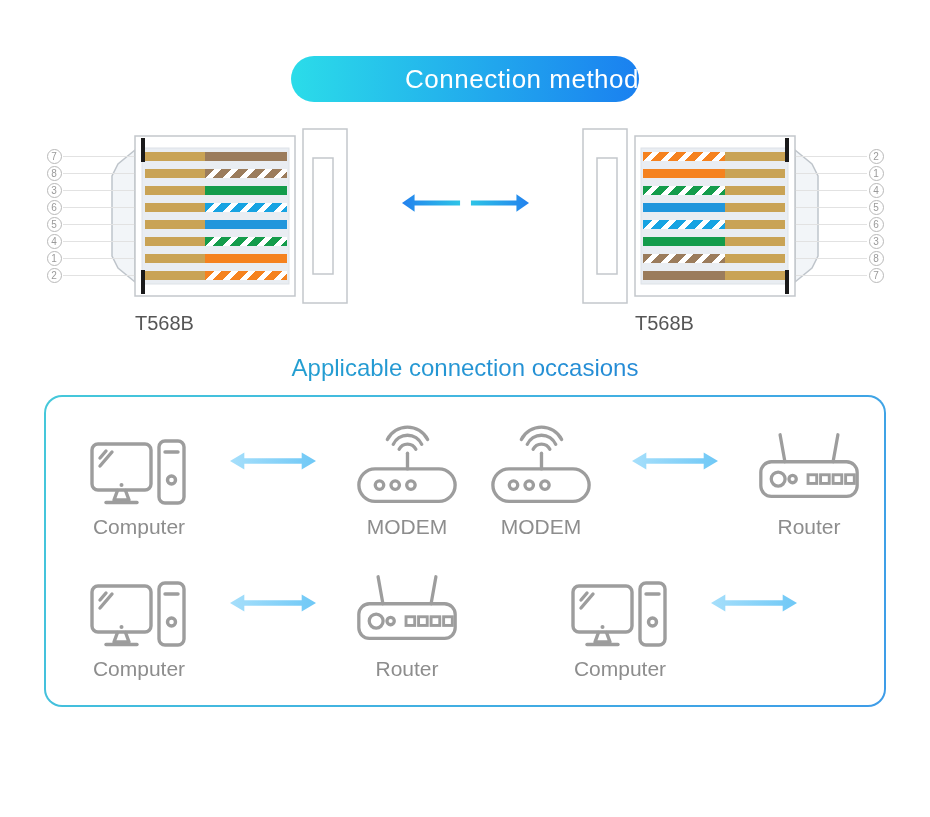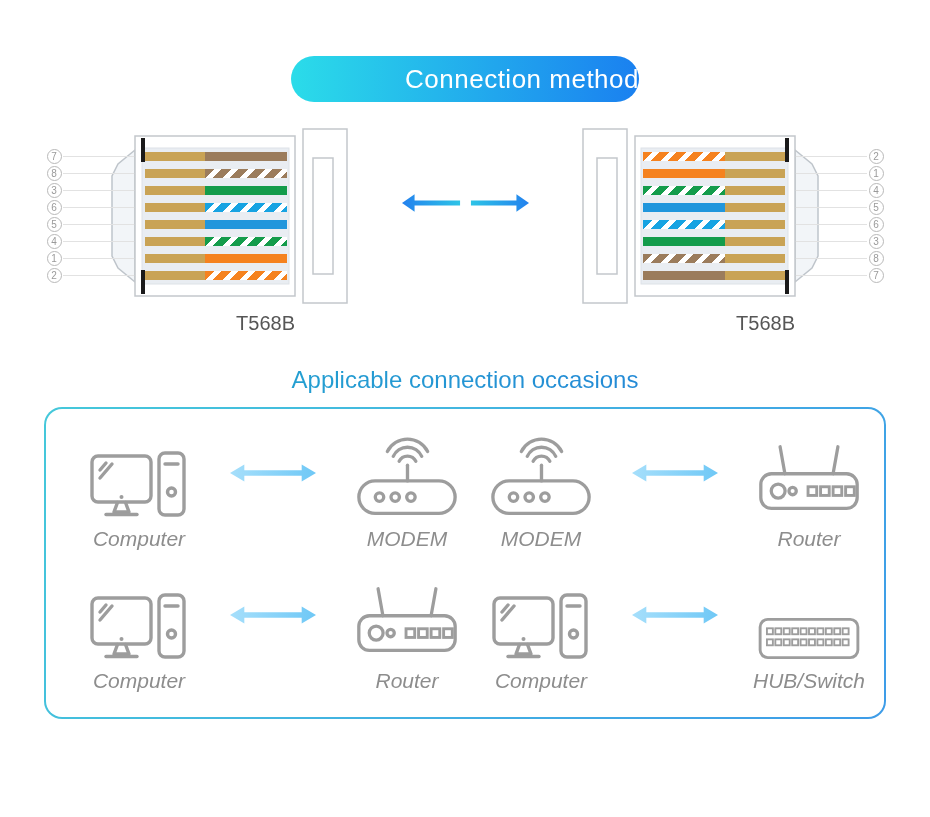--- a/index.html
+++ b/index.html
@@ -25,40 +25,40 @@
   .pin{box-sizing:border-box;width:15px;height:15px;border:1px solid #b9b9b9;border-radius:50%;
        font-size:10px;line-height:13px;text-align:center;color:#9a9a9a;background:#fff;}
   .wires{position:absolute;top:20px;height:136px;width:142px;display:flex;flex-direction:column;
          justify-content:space-around;}
   .conn-left  .wires{left:100px;}
   .conn-right .wires{left:63px;}
   .wire-row{display:flex;height:9px;}
   .conn-right .wire-row{flex-direction:row-reverse;}
   .contact{width:60px;height:9px;}
   .wire{width:82px;height:9px;}
-  .t568b{position:absolute;top:184px;width:160px;text-align:right;font-size:20px;color:#565656;}
+  .t568b{position:absolute;top:184px;width:160px;text-align:left;font-size:20px;color:#565656;}
   .conn-left  .t568b{left:90px;}
   .conn-right .t568b{left:55px;}
 
   .cable-center{width:230px;display:flex;align-items:center;justify-content:center;gap:7px;margin-top:64px;}
   .center-arrow{width:60px;height:22px;flex:0 0 auto;}
   .cable-text{font-size:22px;color:#555;text-align:center;line-height:27px;}
 
   
-  .occasions-title{margin-top:26px;text-align:center;font-size:24px;color:#1e93cf;}
+  .occasions-title{margin-top:14px;text-align:center;font-size:24px;color:#1e93cf;}
   @supports (-webkit-background-clip:text){
     .occasions-title{background:linear-gradient(90deg,#23b0cd,#2579da);
       -webkit-background-clip:text;background-clip:text;color:transparent;}
   }
   .panel-outer{width:838px;margin:13px auto 0;border-radius:18px;padding:2px;
                background:linear-gradient(120deg,#45C8DA,#3E9CE8);}
   .panel{background:#fff;border-radius:16px;padding:22px 26px 24px;
          display:grid;grid-template-columns:1fr 1fr;row-gap:22px;}
   .pair{display:flex;justify-content:center;align-items:flex-start;gap:24px;}
-  .device{display:flex;flex-direction:column;align-items:center;width:134px;font-style:italic;}
+  .device{display:flex;flex-direction:column;align-items:center;width:134px;}
   .icon-area{height:88px;display:flex;align-items:flex-end;justify-content:center;}
   .dev-label{margin-top:8px;font-size:21px;color:#8d8d8d;white-space:nowrap;}
   .pair-arrow{margin-top:30px;flex:0 0 auto;}
   .pair-arrow svg{width:86px;height:24px;display:block;}
   .ic-computer{width:100px;height:68px;}
   .ic-modem{width:110px;height:88px;}
   .ic-router{width:106px;height:77px;}
   .ic-hub{width:102px;height:45px;}
 </style>
 </head>
@@ -384,26 +384,18 @@
                 <use href="#sym-computer"></use>
               </svg>
             </div>
           <span class="dev-label">Computer</span>
         </div>
         <div class="pair-arrow">
             <svg viewBox="0 0 90 24">
               <use href="#sym-dblarrow"></use>
             </svg>
           </div>
-        <div class="device">
-          <div class="icon-area">
-              <svg class="ic-hub">
-                <use href="#sym-hub"></use>
-              </svg>
-            </div>
-          <span class="dev-label">HUB/Switch</span>
-        </div>
       </div>
 
     </div>
   </div>
 
 </div>
 
 </body></html>

